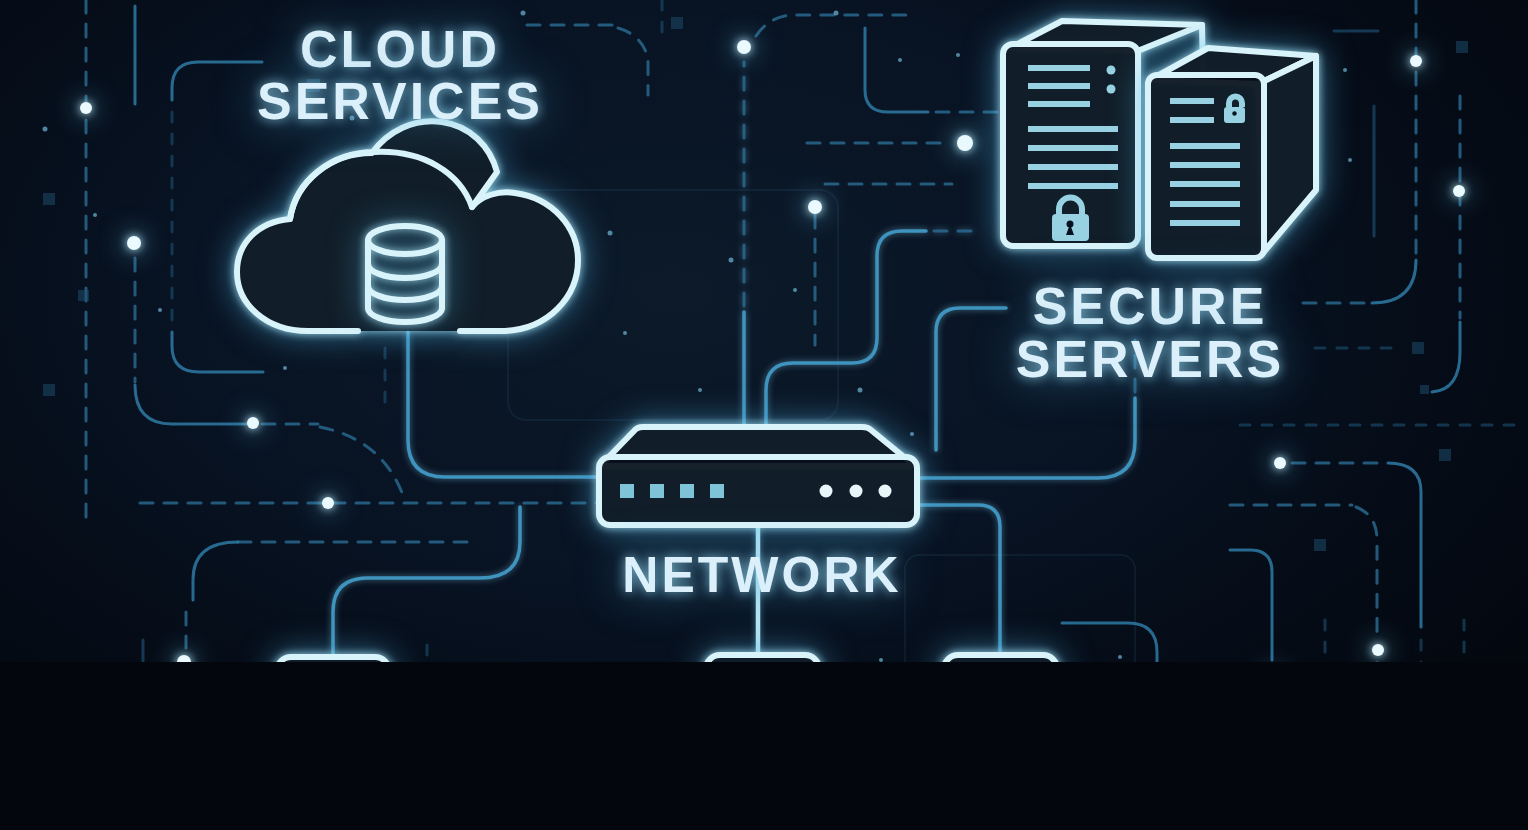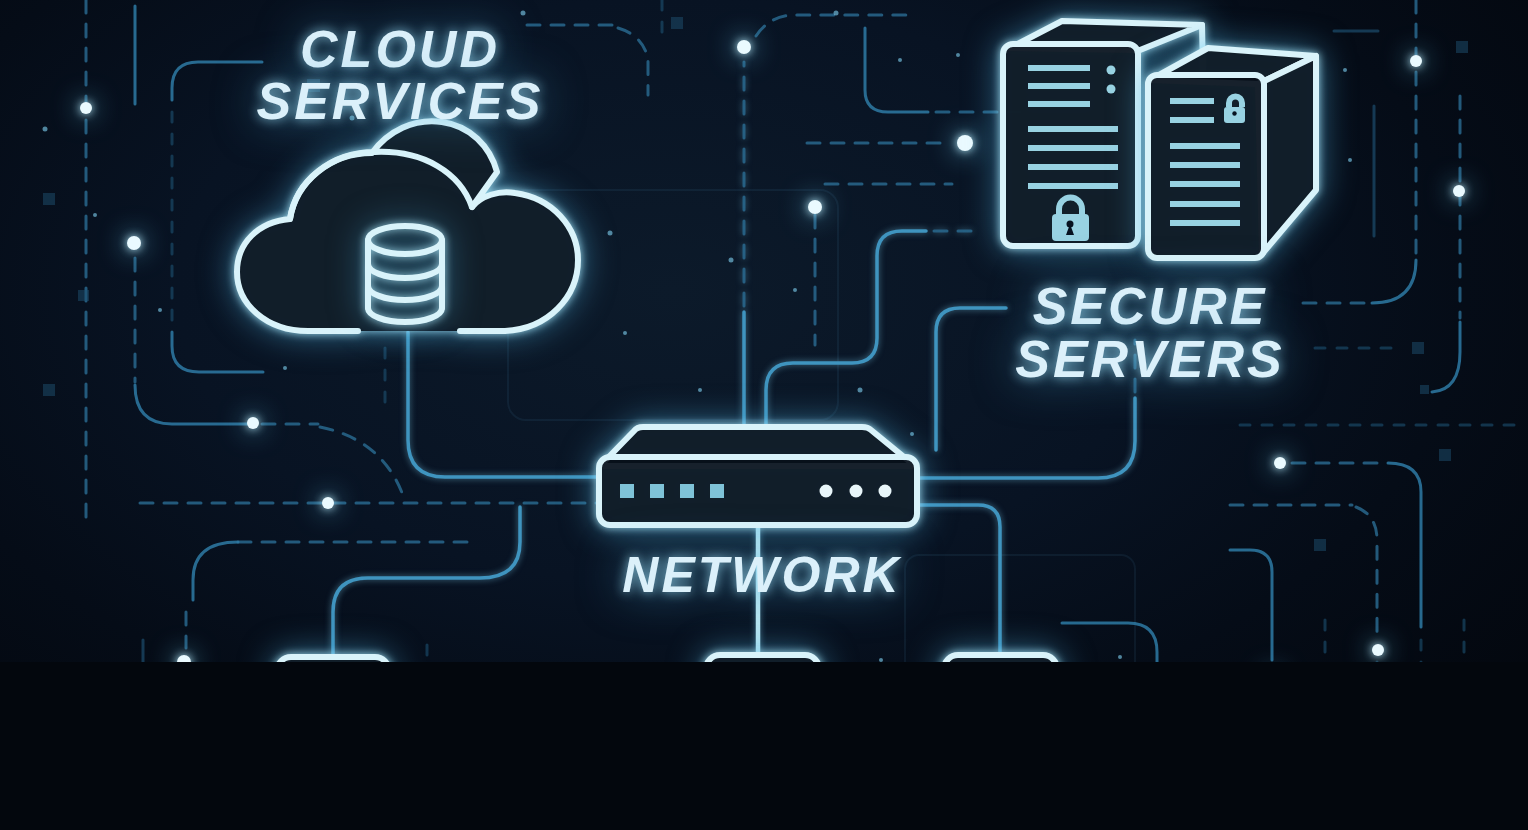--- a/index.html
+++ b/index.html
@@ -1,18 +1,18 @@
 <!DOCTYPE html>
 <html><head>
 <meta charset="utf-8">
 <style>
   html,body{margin:0;padding:0;background:#03070d;}
   .stage{position:relative;width:1528px;height:662px;overflow:hidden;
          background:radial-gradient(1100px 650px at 44% 44%, #0c1a2a 0%, #081323 45%, #050c17 72%, #03070e 100%);
-         font-family:"Liberation Sans", sans-serif;font-style:italic;}
+         font-family:"Liberation Sans", sans-serif;}
   svg{position:absolute;left:0;top:0;display:block;}
 
   .label{font-family:"Liberation Sans",sans-serif;font-weight:bold;letter-spacing:3px;
          filter:drop-shadow(0 0 6px rgba(150,215,240,.85)) drop-shadow(0 0 22px rgba(70,170,215,.5));}
 
   .icon{fill:none;stroke:#d9f3fa;stroke-width:6;stroke-linejoin:round;stroke-linecap:round;}
   .iface{fill:rgba(6,15,26,.92);}
   .glow-hi{filter:drop-shadow(0 0 4px rgba(170,230,248,.9)) drop-shadow(0 0 16px rgba(80,180,225,.55));}
   .glow-md{filter:drop-shadow(0 0 3px rgba(120,200,235,.55));}
   .glow-dot{filter:drop-shadow(0 0 5px rgba(190,240,255,1)) drop-shadow(0 0 13px rgba(100,200,240,.8));}

